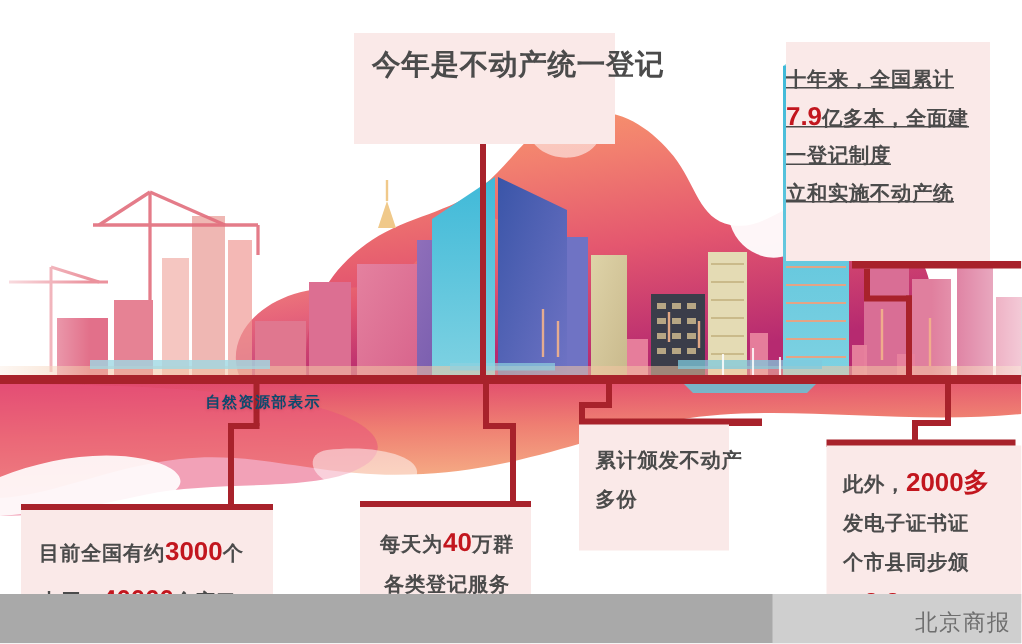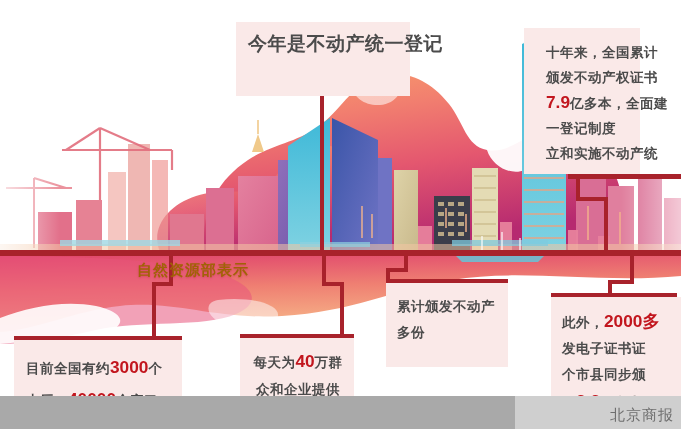--- a/index.html
+++ b/index.html
@@ -29,44 +29,44 @@
 
   
   .rule{position:absolute;background:#a8222b;}
 
   
   #box-anniversary{
     left:236px;top:22px;width:174px;height:74px;
     padding:9px 12px 0 12px;font-size:19px;line-height:25px;
   }
   #box-certificates{
-    left:524px;top:28px;width:116px;height:146px;
-    padding:12px 11px 0 22px;font-size:13.5px;line-height:25px;
+    left:524px;top:28px;width:136px;height:146px;
+    padding:12px 11px 0 0;font-size:13.5px;line-height:25px;text-decoration:underline;
   }
   #box-halls{
     left:14px;top:340px;width:168px;height:86px;
     padding:12px 10px 0 12px;font-size:13.5px;line-height:30px;
   }
   #box-daily{
     left:240px;top:338px;width:114px;height:91px;
     padding:10px 9px 0 11px;font-size:13.5px;line-height:27px;text-align:center;
   }
   #box-proof{
-    left:386px;top:283px;width:122px;height:84px;
+    left:386px;top:283px;width:100px;height:84px;
     padding:11px 9px 0 11px;font-size:13.5px;line-height:26px;
   }
   #box-electronic{
     left:551px;top:297px;width:142px;height:105px;
     padding:11px 8px 0 11px;font-size:13.5px;line-height:26px;
   }
 
   
   #ministry-label{
     position:absolute;left:137px;top:261px;
-    color:#a16207;font-size:15px;font-weight:bold;letter-spacing:1px;
+    color:#0c4a6e;font-size:10px;font-weight:bold;letter-spacing:1px;
     white-space:nowrap;
     text-shadow:0 1px 2px rgba(170,40,60,.35);
     text-align:center;
   }
 
   
   #watermark{
     position:absolute;right:7px;bottom:4px;
     color:#6f6f6f;font-size:15px;letter-spacing:1px;white-space:nowrap;margin-left:40px;
   }
@@ -323,23 +323,20 @@
     <span class="ln">
       <span>今年是不动产统一登记</span>
     </span>
   </div>
 
   <div class="box" id="box-certificates">
     <span class="ln">
       <span>十年来，全国累计</span>
     </span>
     <span class="ln">
-      <span>颁发不动产权证书</span>
-    </span>
-    <span class="ln">
       <span class="hl">7.9</span><span>亿多本，全面建</span>
     </span>
     <span class="ln">
       <span>一登记制度</span>
     </span>
     <span class="ln">
       <span>立和实施不动产统</span>
     </span>
   </div>
 
@@ -348,23 +345,20 @@
       <span>目前全国有约</span><span class="hl">3000</span><span>个</span>
     </span>
     <span class="ln">
       <span>大厅、</span><span class="hl">40000</span><span>个窗口</span>
     </span>
   </div>
 
   <div class="box" id="box-daily">
     <span class="ln">
       <span>每天为</span><span class="hl">40</span><span>万群</span>
-    </span>
-    <span class="ln">
-      <span>众和企业提供</span>
     </span>
     <span class="ln">
       <span>各类登记服务</span>
     </span>
   </div>
 
   <div class="box" id="box-proof">
     <span class="ln">
       <span>累计颁发不动产</span>
     </span>

